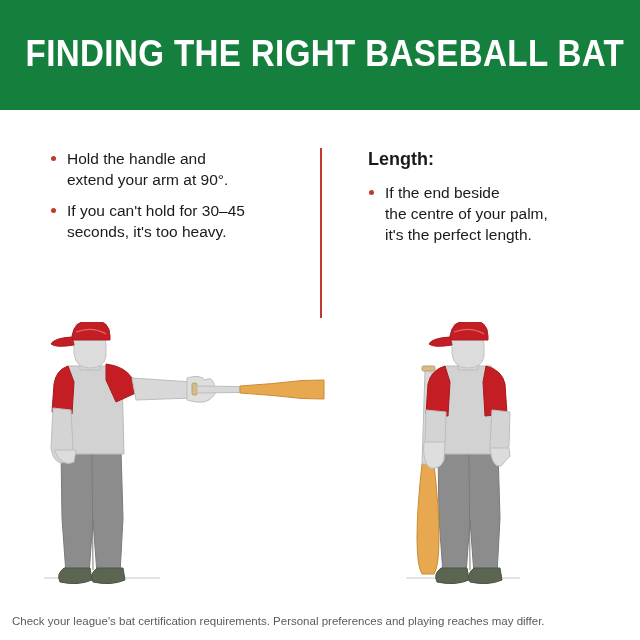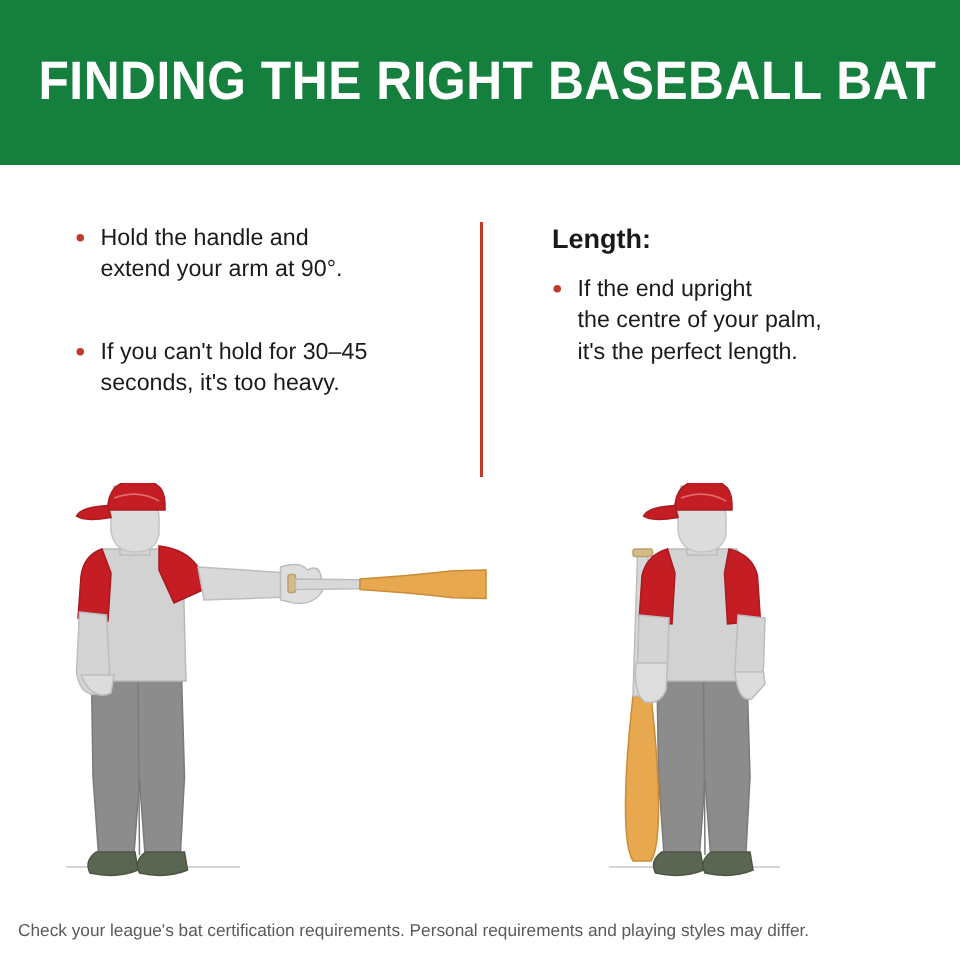--- a/index.html
+++ b/index.html
@@ -64,21 +64,21 @@
   }
 
   .bullet-list {
     list-style: none;
     margin: 0;
     padding: 0;
   }
   .bullet-item {
     position: relative;
     padding-left: 17px;
-    margin-bottom: 34px;
+    margin-bottom: 10px;
     font-size: 15.5px;
     line-height: 21px;
     color: #1a1a1a;
   }
   .bullet-item:last-child { margin-bottom: 0; }
   .bullet-dot {
     position: absolute;
     left: 1px;
     top: 8px;
     width: 5px;
@@ -145,21 +145,21 @@
     </ul>
   </div>
 
   <div class="divider"></div>
 
   <div class="col col-right">
     <h2 class="col-heading">Length:</h2>
     <ul class="bullet-list">
       <li class="bullet-item">
         <span class="bullet-dot"></span>
-        <span class="bullet-text">If the end upright
+        <span class="bullet-text">If the end beside
 the centre of your palm,
 it's the perfect length.</span>
       </li>
     </ul>
   </div>
 
   <div class="figures">
 
     <svg class="figure-svg fig-left" width="300" height="278" viewBox="0 0 300 278">
 
@@ -224,15 +224,15 @@
       <path d="M58 30 L78 30 L78 48 L58 48 Z" fill="#D4D4D4" stroke="#bdbdbd" stroke-width="1"></path>
 
       <path d="M54 2 Q82 2 84 22 L84 34 Q82 46 68 46 Q54 46 52 32 L52 14 Z" fill="#DCDCDC" stroke="#c3c3c3" stroke-width="1"></path>
 
       <path d="M50 14 Q52 -2 70 -2 Q88 -2 88 14 L88 18 L50 18 Z" fill="#C41E24" stroke="#a81a20" stroke-width="1"></path>
       <path d="M50 15 Q32 16 29 22 Q34 26 52 23 Z" fill="#C41E24" stroke="#a81a20" stroke-width="1"></path>
       <path d="M54 10 Q70 4 84 12" stroke="#e06a6a" stroke-width="1.2" fill="none"></path>
     </svg>
   </div>
 
-  <div class="footer-note">Check your league's bat certification requirements. Personal requirements and playing styles may differ.</div>
+  <div class="footer-note">Check your league's bat certification requirements. Personal preferences and playing reaches may differ.</div>
 
 </div>
 
 </body></html>

